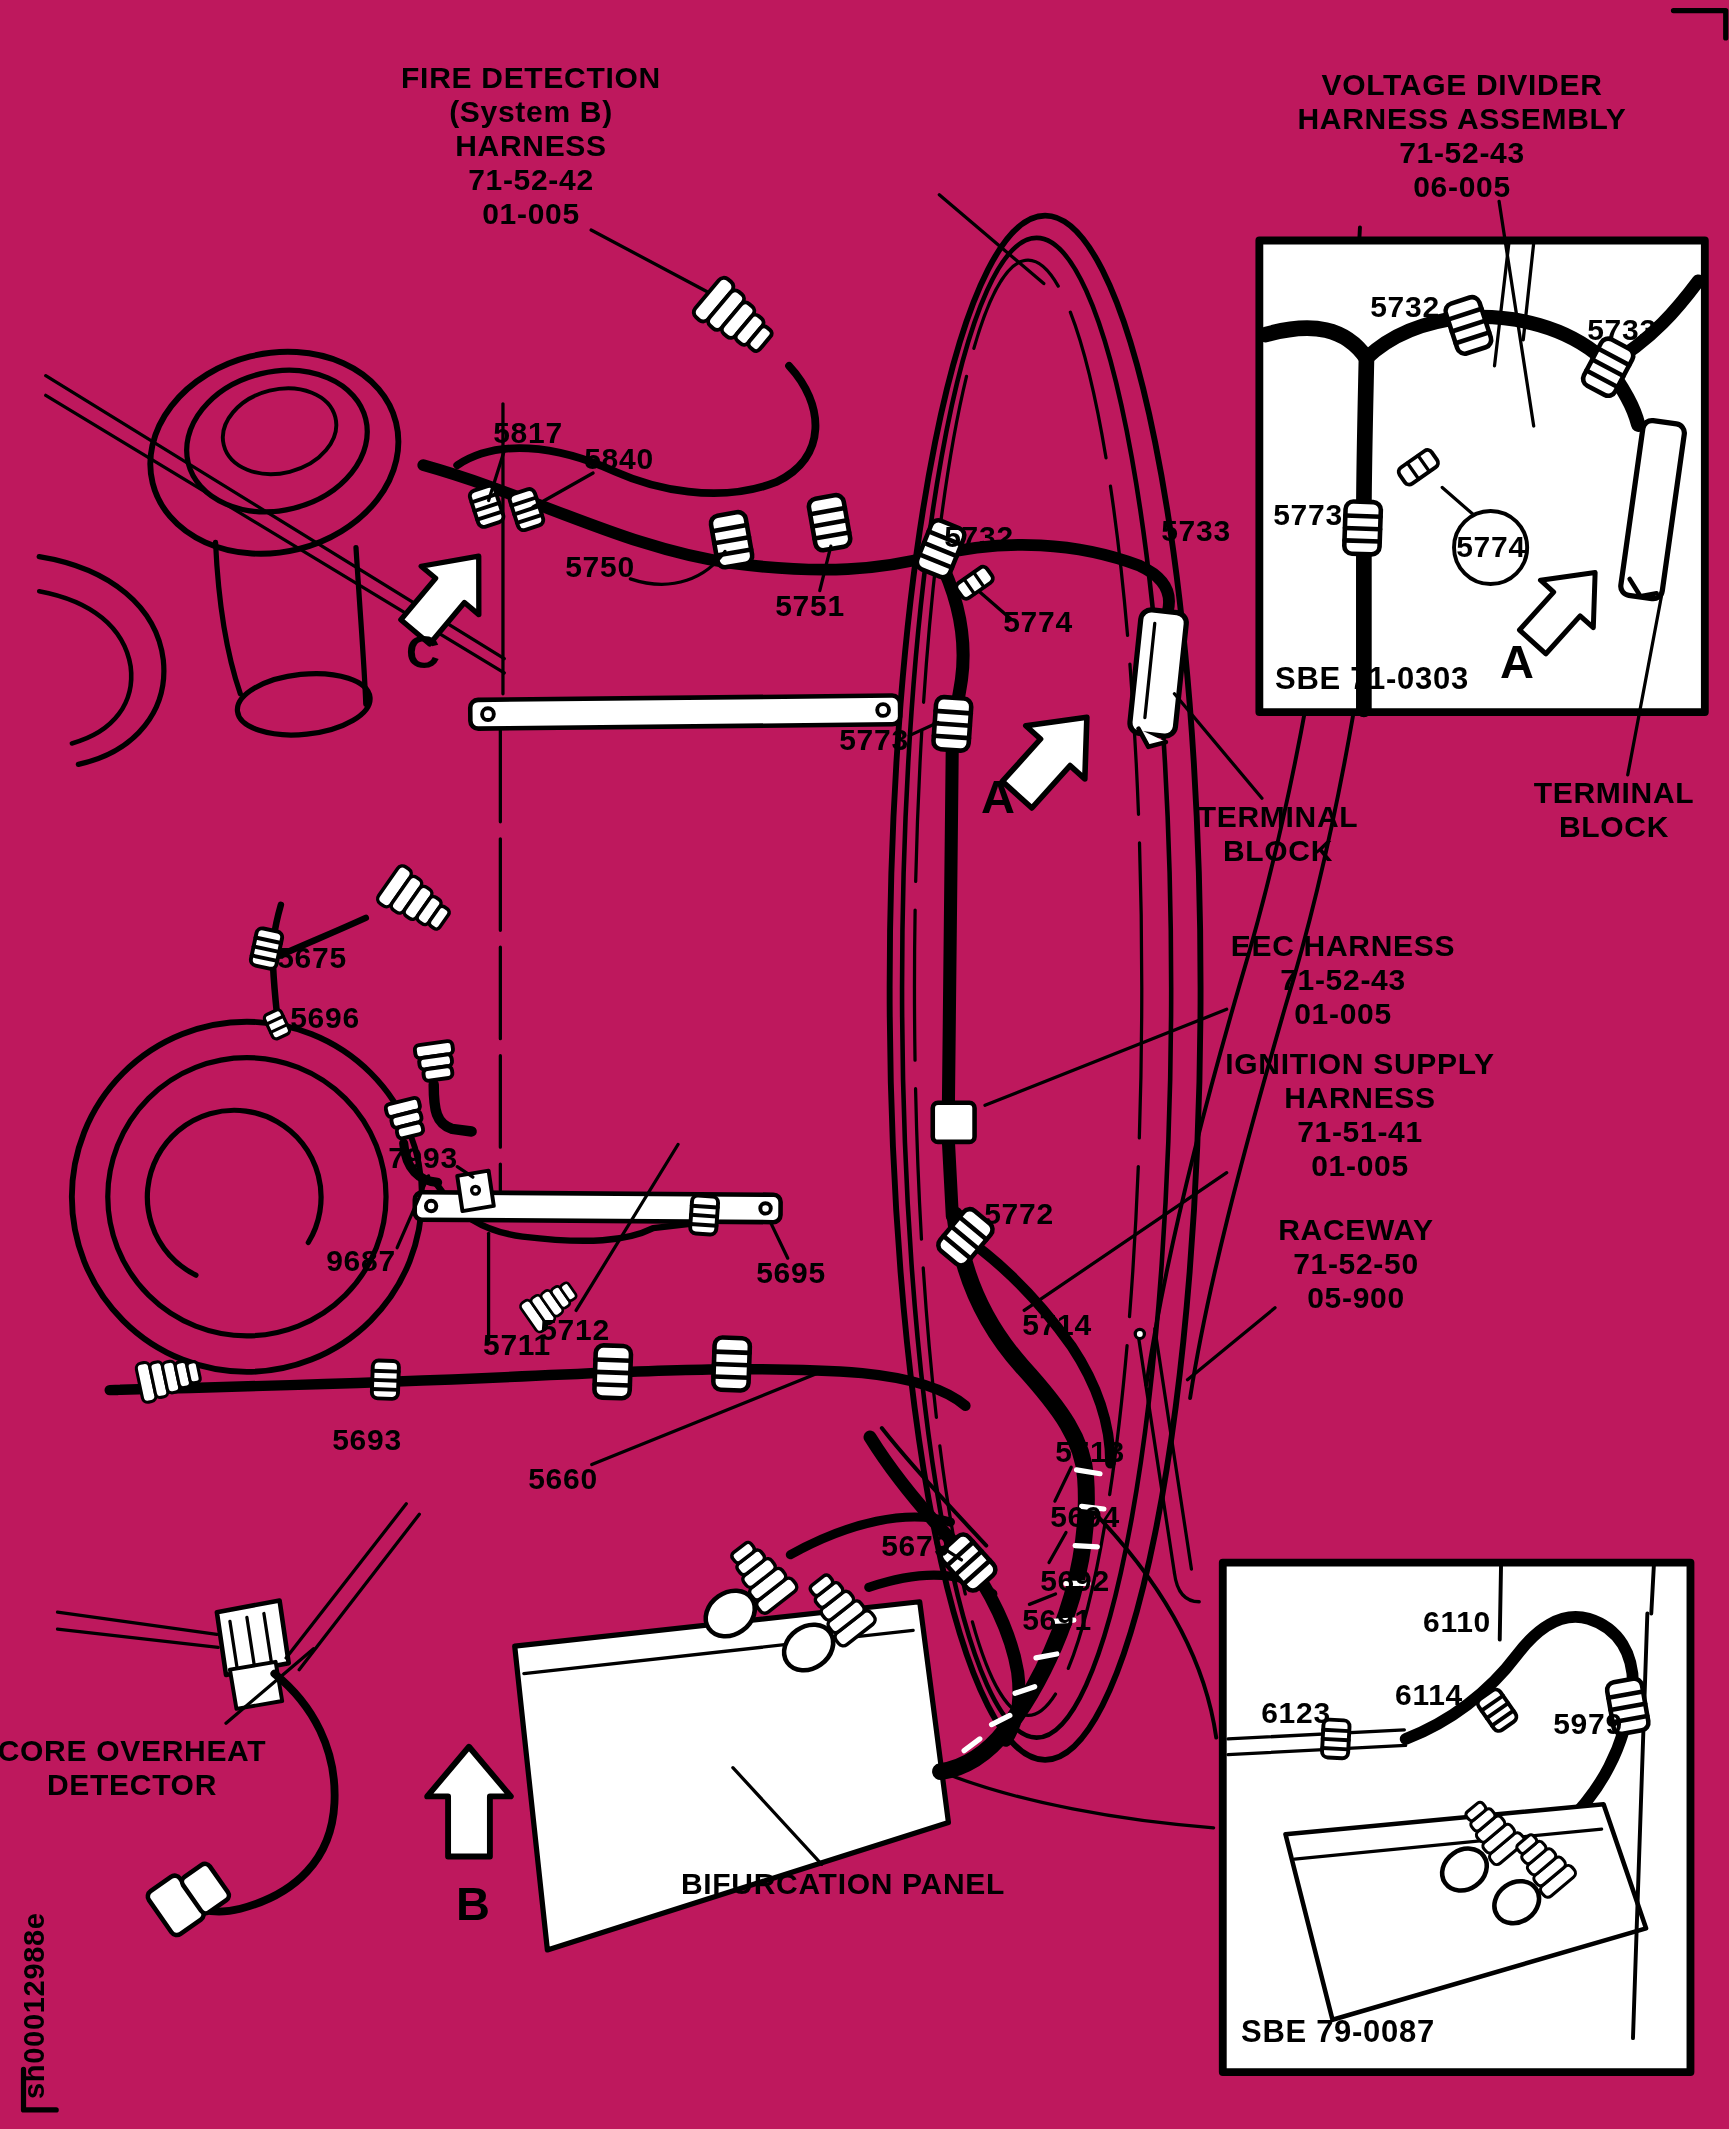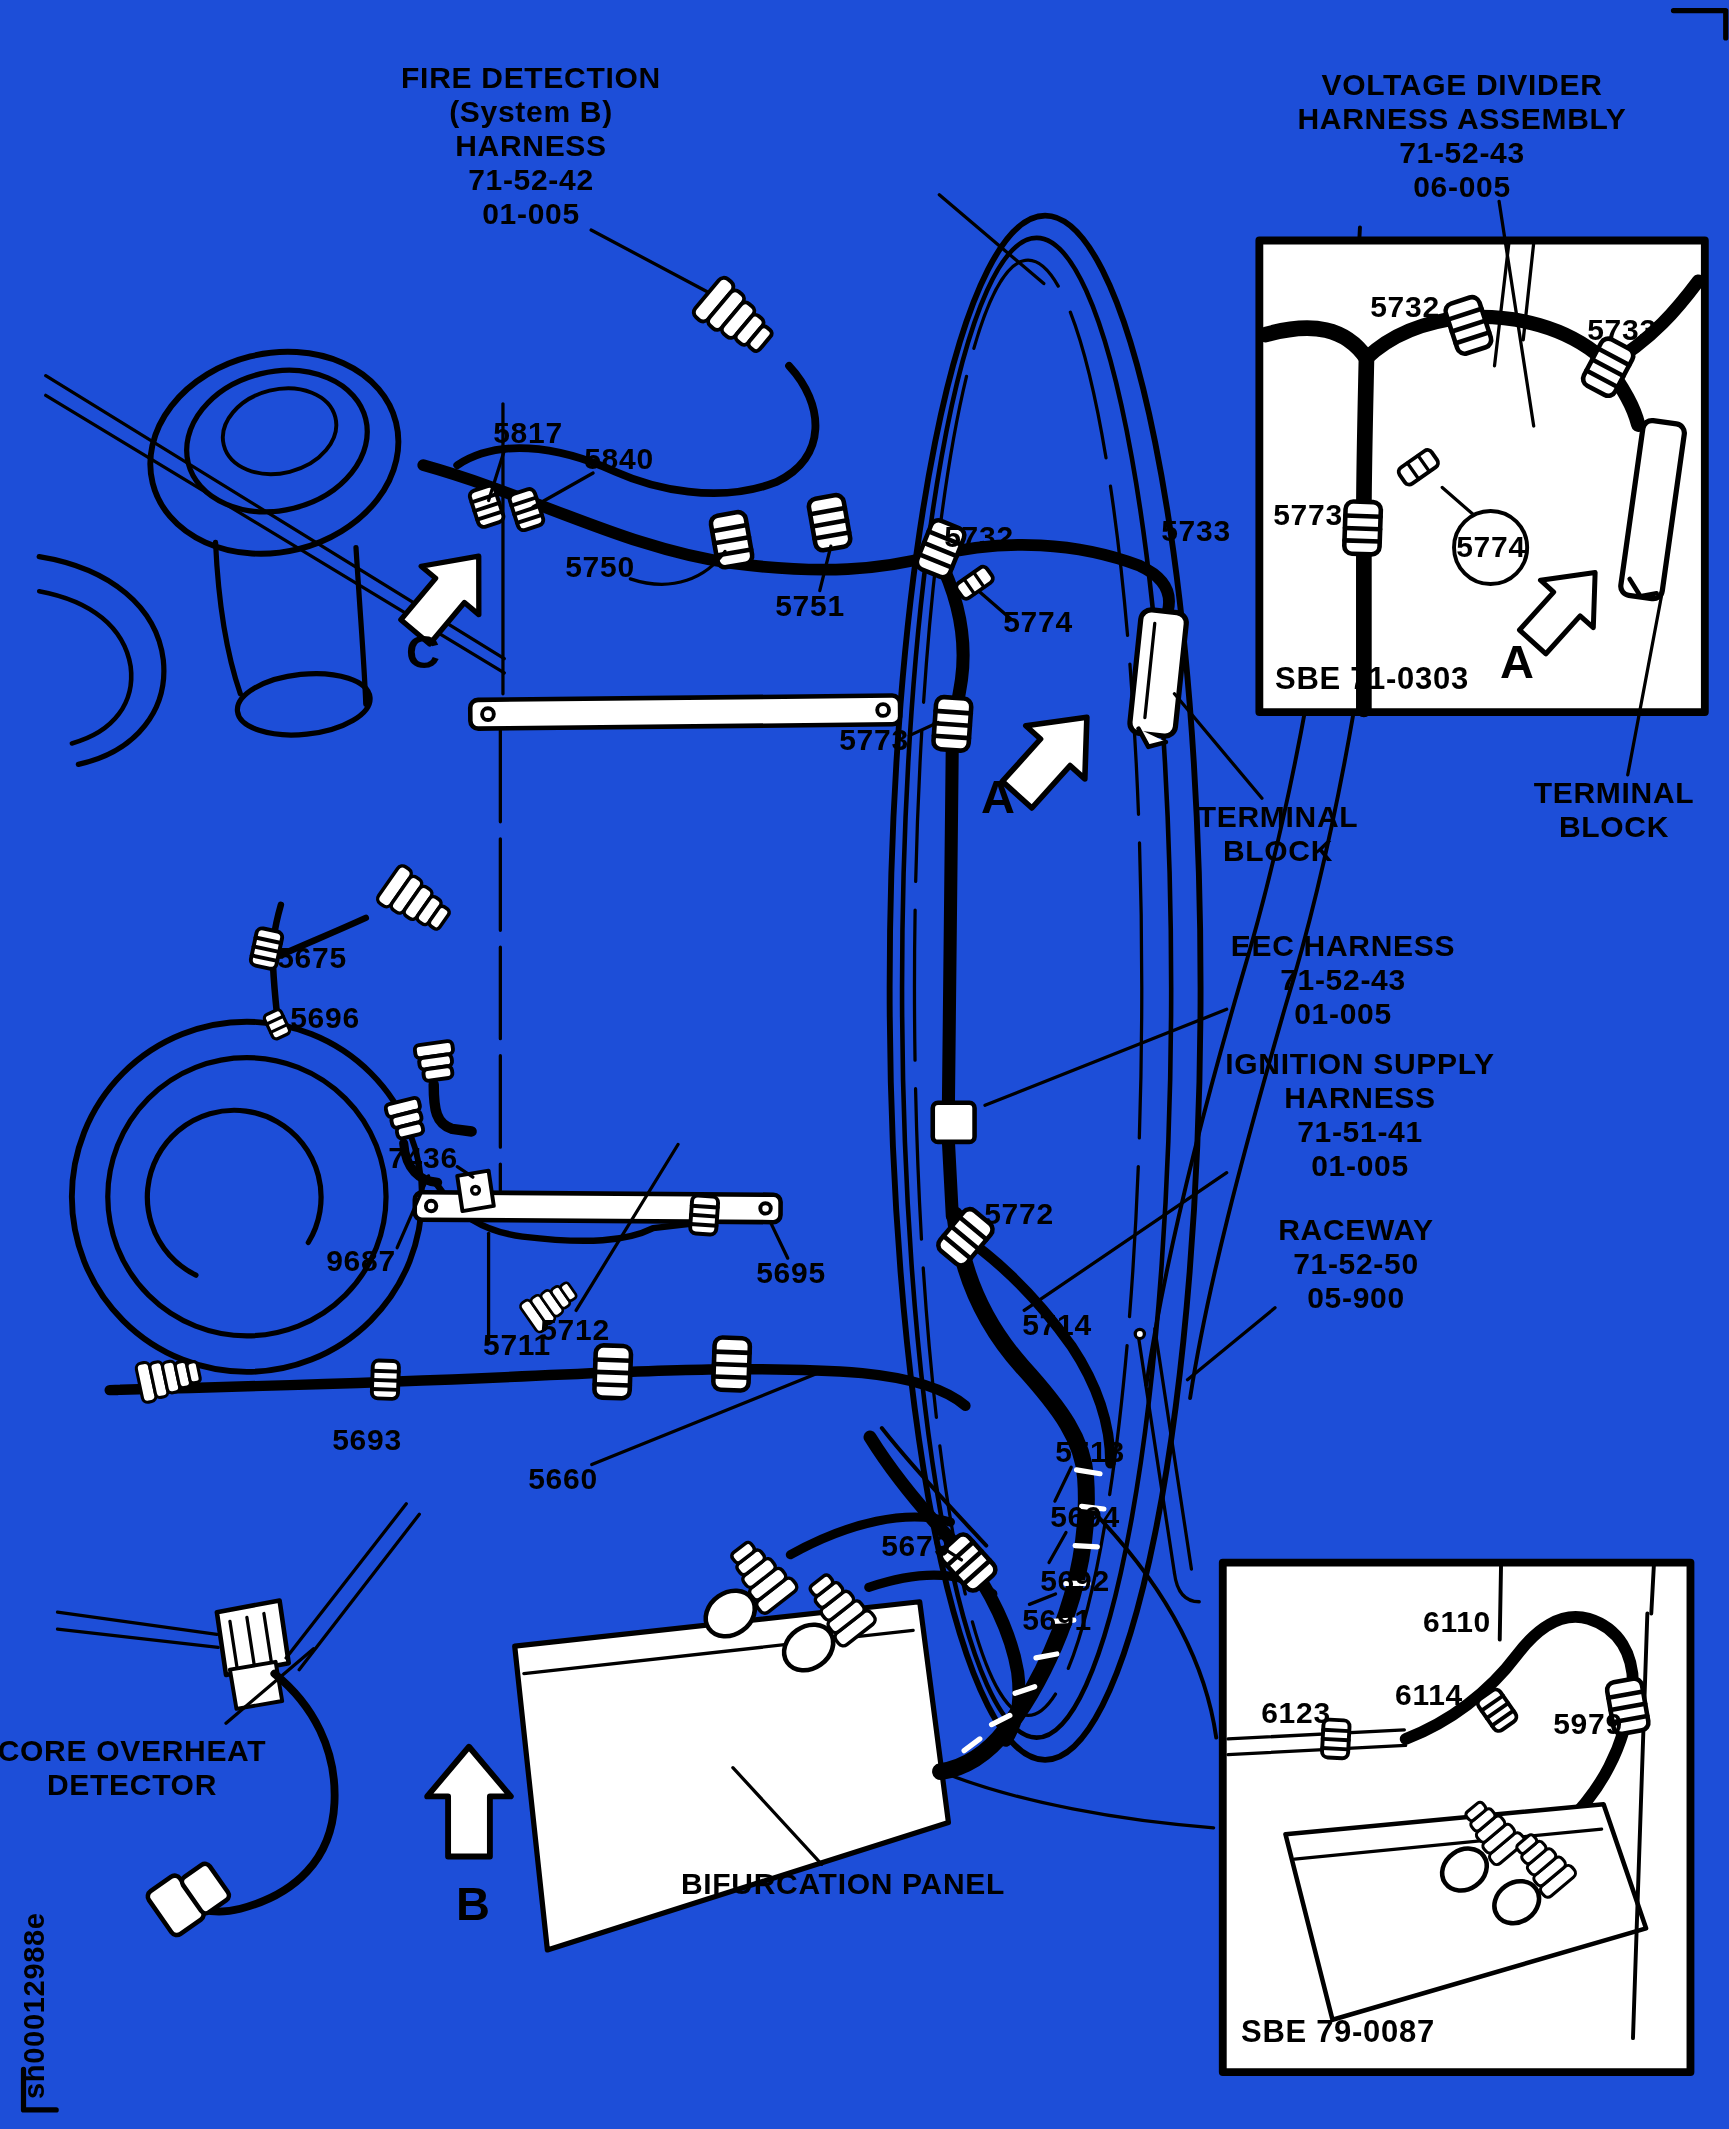--- a/index.html
+++ b/index.html
@@ -1,16 +1,16 @@
 <!DOCTYPE html>
 <html style="font-size:10.5px"><head>
 <meta charset="utf-8">
 <style>
   html,body{margin:0;padding:0;background:#fff;}
-  .page{position:relative;width:1729px;height:2129px;background:#1d4ed8;overflow:hidden;
+  .page{position:relative;width:1729px;height:2129px;background:#be185d;overflow:hidden;
         font-family:"Liberation Sans",sans-serif;color:#000;}
   .art{position:absolute;left:0;top:0;}
   .lbl{position:absolute;transform:translate(-50%,-50%);font:700 30px "Liberation Sans",sans-serif;
        white-space:nowrap;letter-spacing:0.7px;}
   .callout{position:absolute;transform:translate(-50%,-50%);text-align:center;}
   .callout .ln{font:700 30px "Liberation Sans",sans-serif;line-height:34px;white-space:nowrap;letter-spacing:0.7px;}
   .viewletter{position:absolute;transform:translate(-50%,-50%);font:700 47px "Liberation Sans",sans-serif;}
   .refid{position:absolute;font:700 31px "Liberation Sans",sans-serif;white-space:nowrap;letter-spacing:0.7px;}
   .sheetid{position:absolute;left:18.3px;top:2099px;transform-origin:0 0;transform:rotate(-90deg);
            font:700 29px "Liberation Sans",sans-serif;letter-spacing:0.7px;}
@@ -359,21 +359,21 @@
 <div class="lbl" style="left:528px;top:433px">5817</div>
 <div class="lbl" style="left:619px;top:459px">5840</div>
 <div class="lbl" style="left:600px;top:567px">5750</div>
 <div class="lbl" style="left:810px;top:606px">5751</div>
 <div class="lbl" style="left:979px;top:537px">5732</div>
 <div class="lbl" style="left:1196px;top:531px">5733</div>
 <div class="lbl" style="left:1038px;top:622px">5774</div>
 <div class="lbl" style="left:874px;top:740px">5773</div>
 <div class="lbl" style="left:312px;top:958px">5675</div>
 <div class="lbl" style="left:325px;top:1018px">5696</div>
-<div class="lbl" style="left:423px;top:1158px">7436</div>
+<div class="lbl" style="left:423px;top:1158px">7993</div>
 <div class="lbl" style="left:361px;top:1261px">9687</div>
 <div class="lbl" style="left:791px;top:1273px">5695</div>
 <div class="lbl" style="left:1019px;top:1214px">5772</div>
 <div class="lbl" style="left:1057px;top:1325px">5714</div>
 <div class="lbl" style="left:517px;top:1345px">5711</div>
 <div class="lbl" style="left:575px;top:1330px">5712</div>
 <div class="lbl" style="left:367px;top:1440px">5693</div>
 <div class="lbl" style="left:563px;top:1479px">5660</div>
 <div class="lbl" style="left:916px;top:1546px">5679</div>
 <div class="lbl" style="left:1090px;top:1452px">5713</div>

